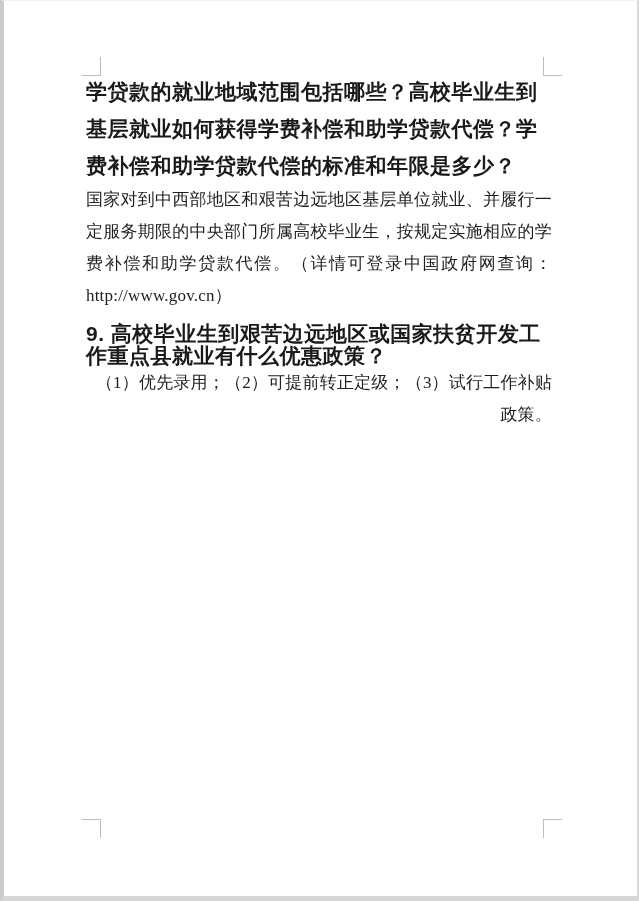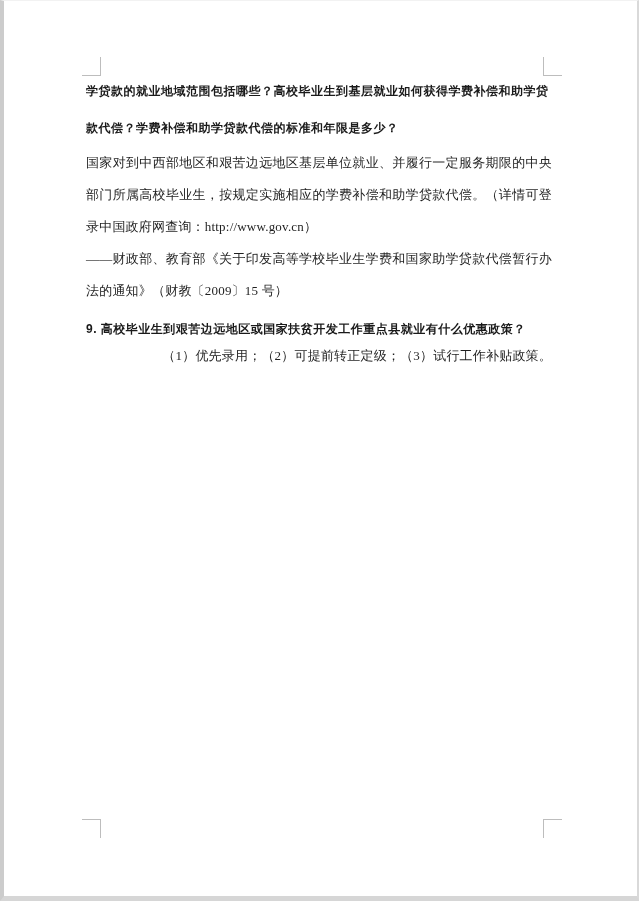--- a/index.html
+++ b/index.html
@@ -26,30 +26,30 @@
   .text-area {
     position: absolute;
     left: 82px;
     top: 72px;
     width: 466px;
   }
   .q-heading {
     margin: 0;
     font-family: "Liberation Sans", "DejaVu Sans", sans-serif;
     font-weight: bold;
-    font-size: 12px;
+    font-size: 21px;
     line-height: 37px;
     color: #1a1a1a;
     letter-spacing: 0.5px;
     text-align: left;
   }
   .q-heading.second { line-height: 22px; margin-top: 11px; }
   .body-p {
     margin: 0;
-    font-size: 13px;
+    font-size: 17px;
     line-height: 32px;
     color: #1f1f1f;
     text-align: justify;
     text-justify: inter-character;
     letter-spacing: 0.2px;
   }
   .body-p.answer { text-align: right; }
 </style>
 </head>
 <body>
@@ -62,20 +62,19 @@
   <div class="mark br"></div>
 
   <div class="text-area">
 
     <h1 class="q-heading">学贷款的就业地域范围包括哪些？高校毕业生到基层就业如何获得学费补偿和助学贷款代偿？学费补偿和助学贷款代偿的标准和年限是多少？</h1>
 
     <p class="body-p">国家对到中西部地区和艰苦边远地区基层单位就业、并履行一定服务期限的中央部门所属高校毕业生，按规定实施相应的学费补偿和助学贷款代偿。（详情可登录中国政府网查询：http://www.gov.cn）</p>
 
 
 
-    <p class="body-p">——财政部、教育部《关于印发高等学校毕业生学费和国家助学贷款代偿暂行办法的通知》（财教〔2009〕15 号）</p>
 
     <h2 class="q-heading second">9. 高校毕业生到艰苦边远地区或国家扶贫开发工作重点县就业有什么优惠政策？</h2>
 
     <p class="body-p answer">（1）优先录用；（2）可提前转正定级；（3）试行工作补贴政策。</p>
 
   </div>
 </div>
 
 </body></html>

